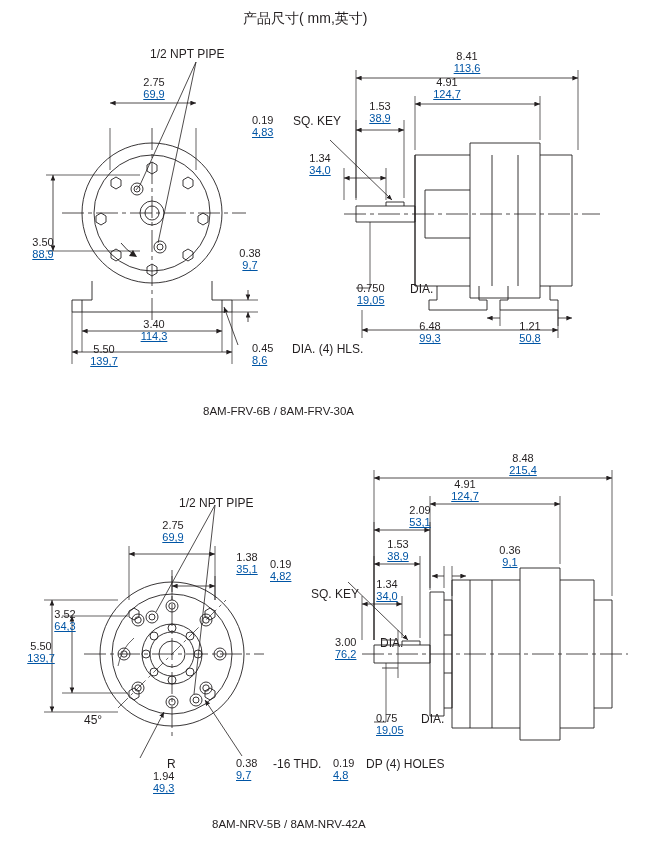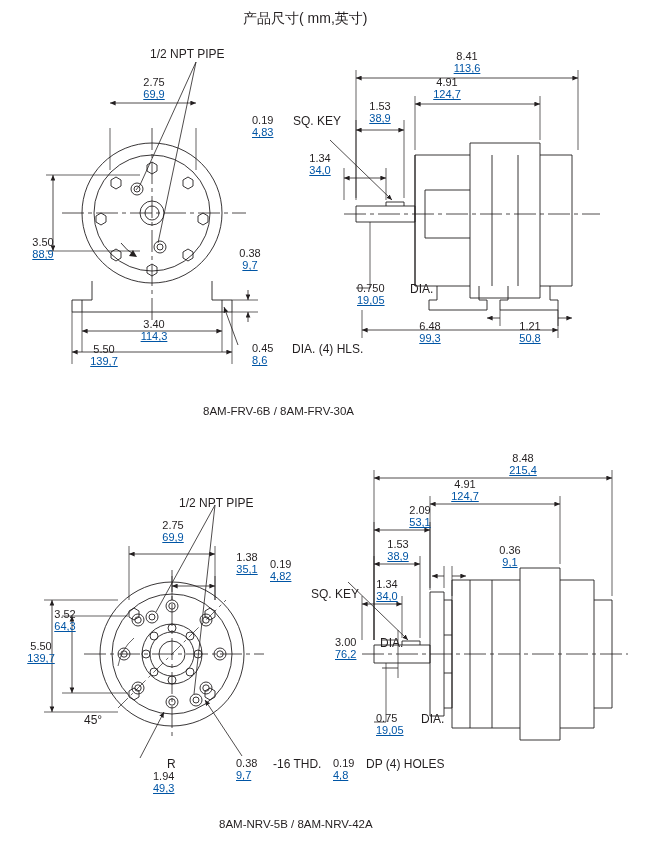--- a/index.html
+++ b/index.html
@@ -424,13 +424,13 @@
   <span class="mm">76,2</span>
 </div>
 <div class="lbl in" style="left:380px;top:637px;">DIA.</div>
 
 <div class="stack left" style="left:376px;top:712px;width:46px;">
   <span class="in">0.75</span>
   <span class="mm">19,05</span>
 </div>
 <div class="lbl in" style="left:421px;top:713px;">DIA.</div>
 
-<div class="cap" style="left:203px;top:818px;padding-left:16px;">8AM-NRV-5B / 8AM-NRV-42A</div>
+<div class="cap" style="left:196px;top:818px;padding-left:16px;">8AM-NRV-5B / 8AM-NRV-42A</div>
 
 </body></html>

